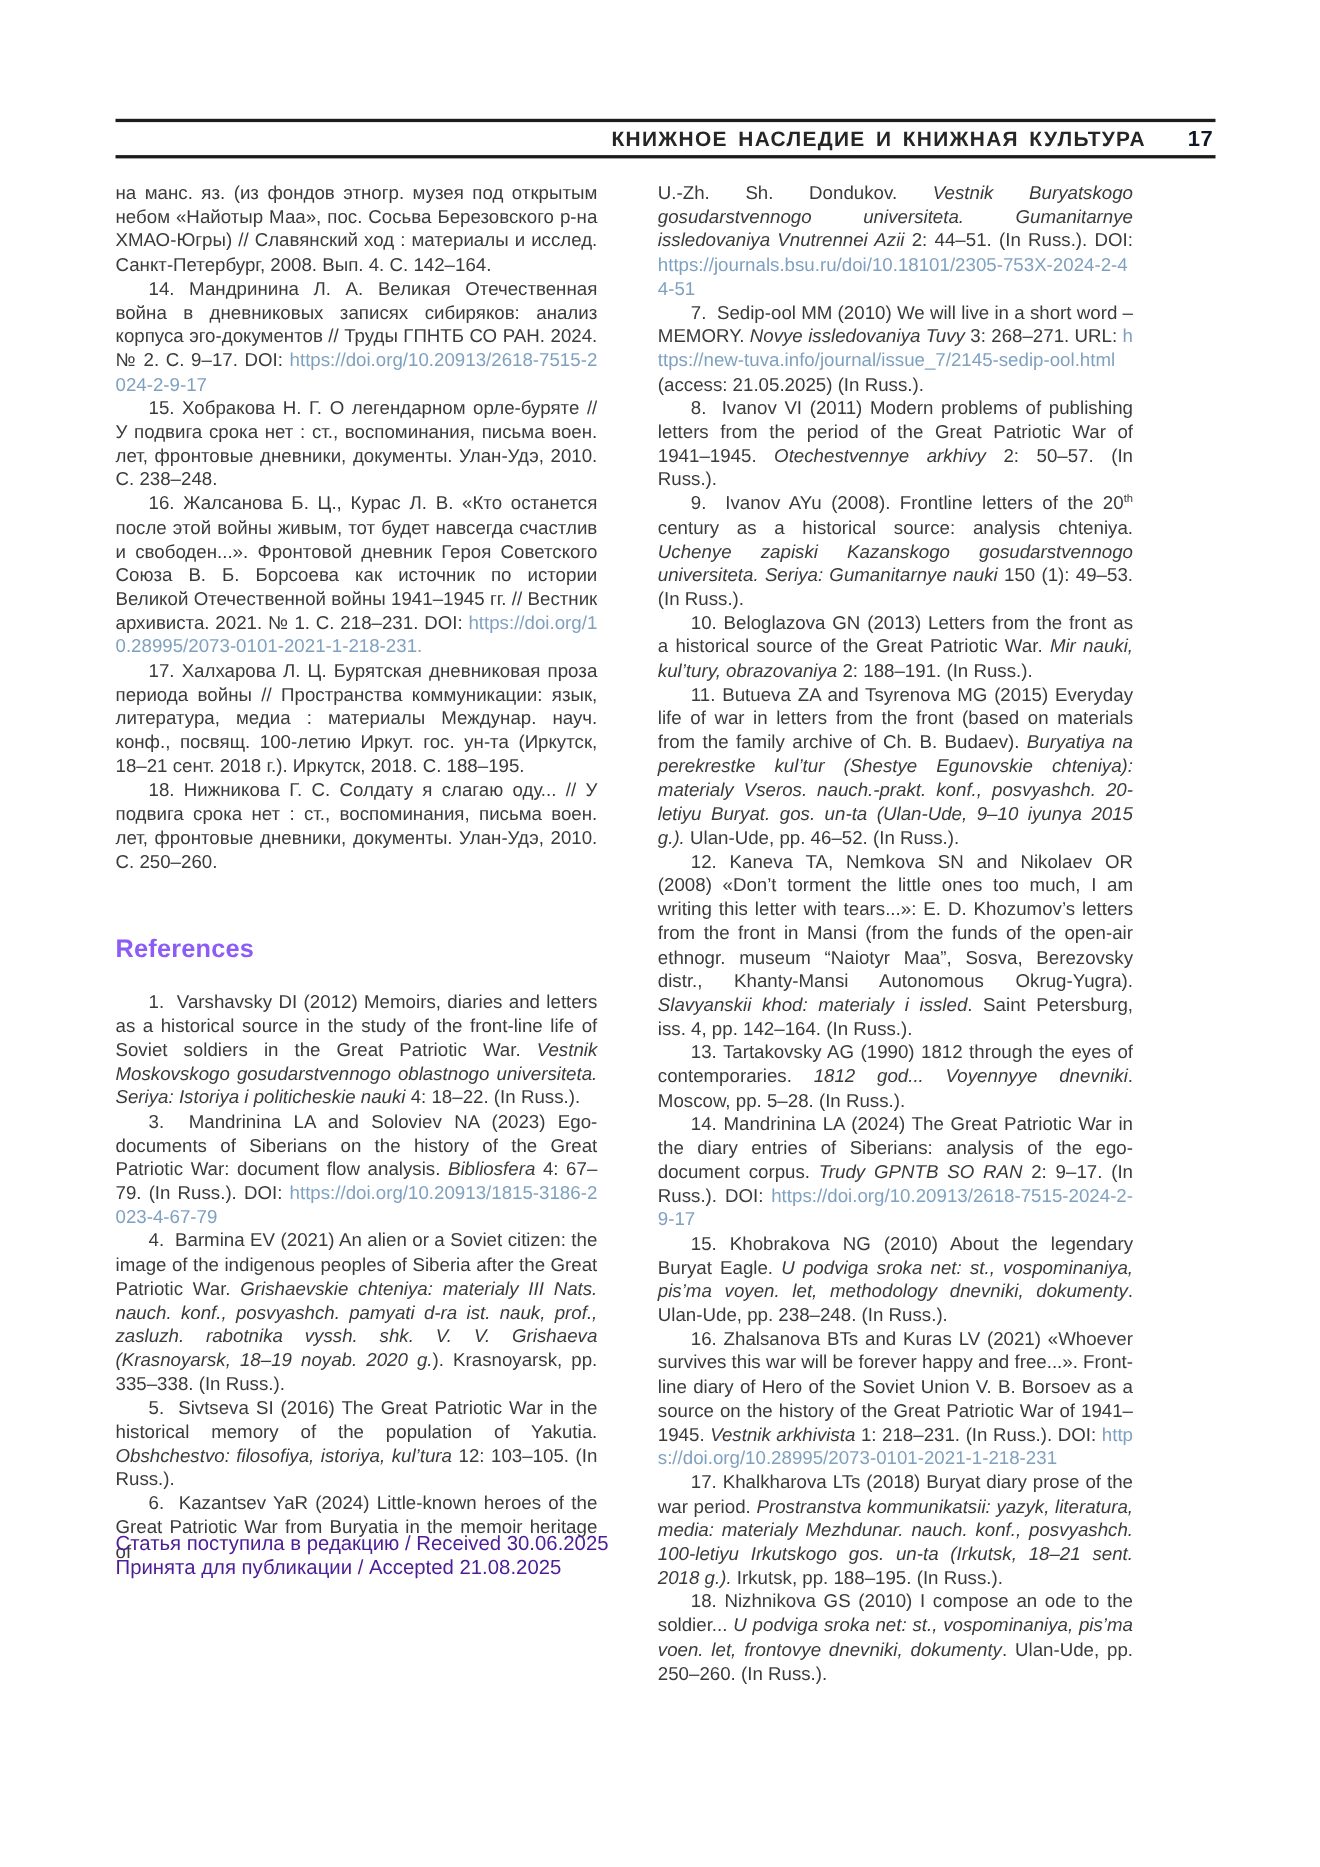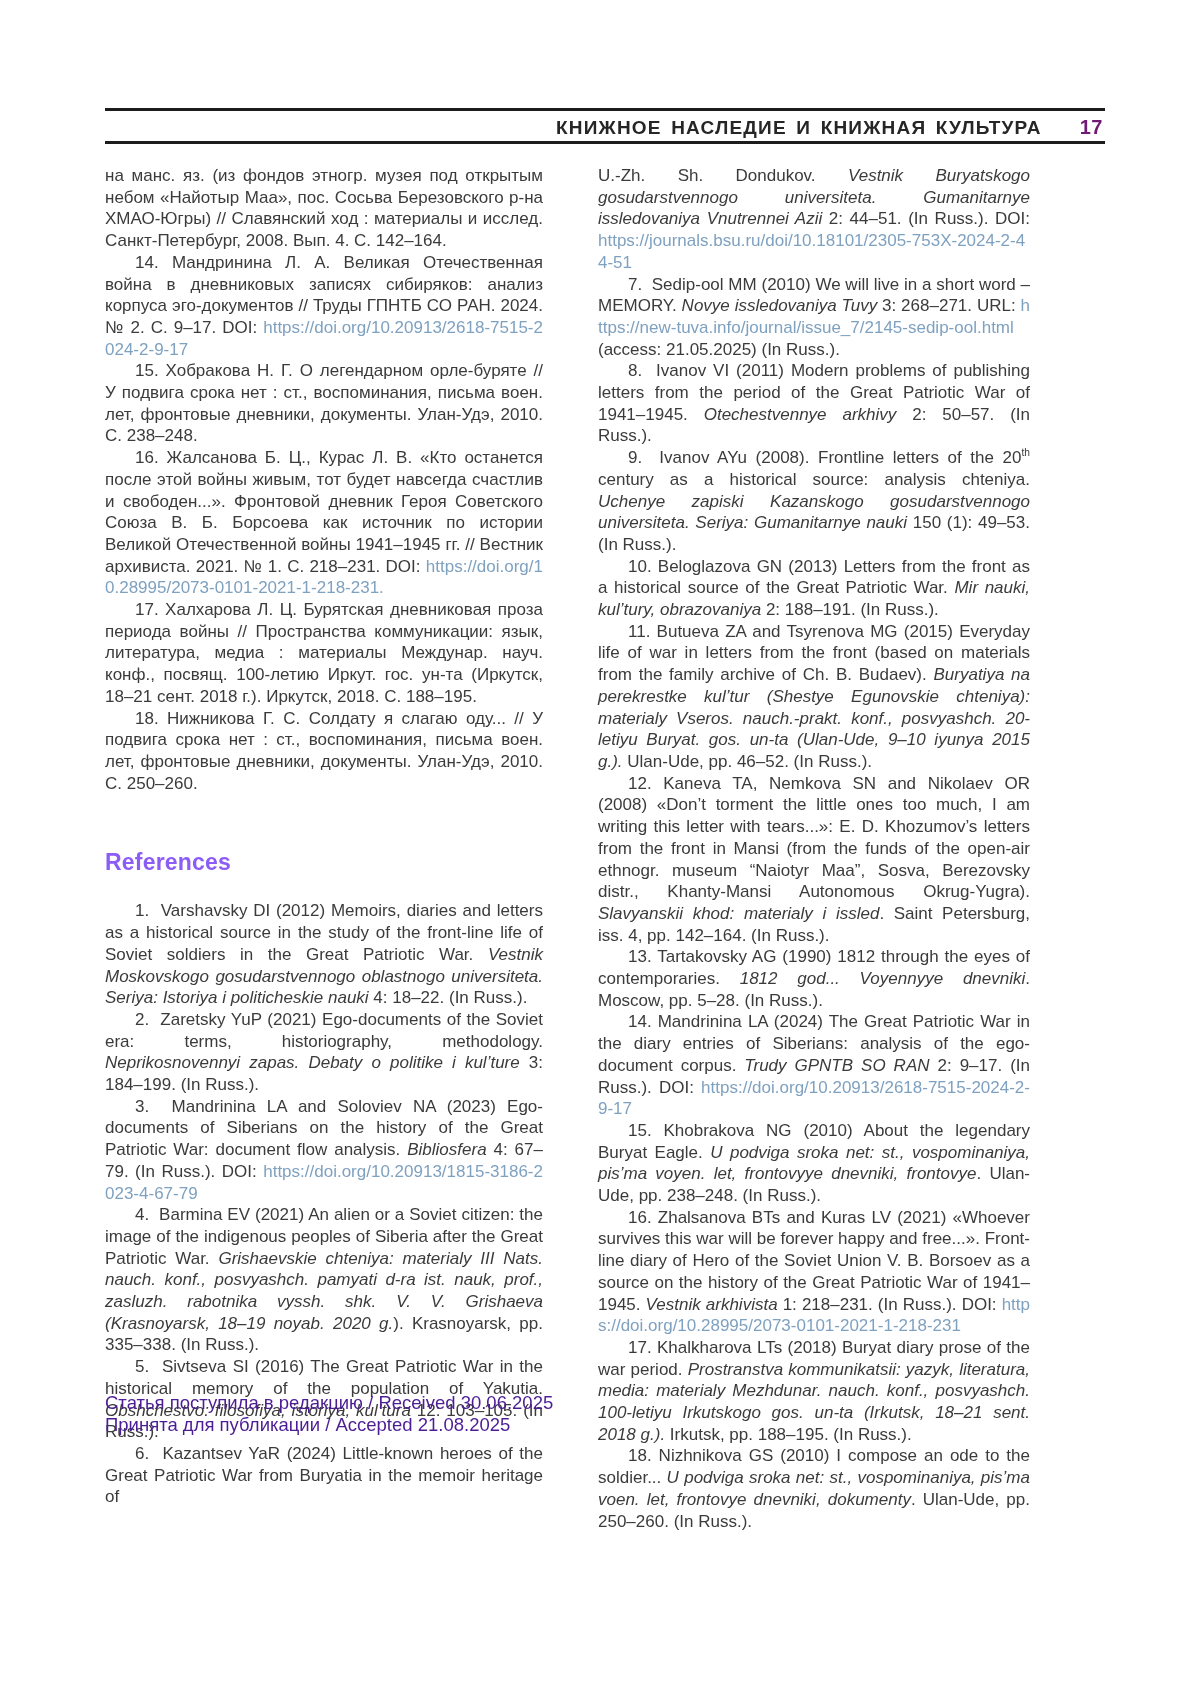--- a/index.html
+++ b/index.html
@@ -14,21 +14,21 @@
     border-top:3px solid var(--rule,#1c1c1c);
     border-bottom:3px solid var(--rule,#1c1c1c);
     display:flex;justify-content:flex-end;align-items:center;
     padding:5px 2px 2px 0;box-sizing:border-box;
   }
   .header-title{
     font-size:19px;font-weight:600;letter-spacing:1.2px;color:#262626;
     word-spacing:3px;
   }
   .header-page{
-    font-size:20px;font-weight:700;color:#701a75;margin-left:38px;letter-spacing:0.5px;
+    font-size:20px;font-weight:700;color:#0f172a;margin-left:38px;letter-spacing:0.5px;
   }
   .col{position:absolute;top:165px;}
   .col-left{left:105px;width:438px;}
   .col-right{left:598px;width:432px;}
   p.ref{
     margin:0;text-align:justify;
     font-size:17px;line-height:21.7px;
     text-indent:30px;
     color:var(--body,#3b3b3b);
   }
@@ -62,40 +62,39 @@
         <p class="ref cont"><span>на манс. яз. (из фондов этногр. музея под открытым небом «Найотыр Маа», пос. Сосьва Березовского р-на ХМАО-Югры) // Славянский ход : материалы и исслед. Санкт-Петербург, 2008. Вып. 4. С. 142–164.</span></p>
         <p class="ref"><span>14. Мандринина Л. А. Великая Отечественная война в дневниковых записях сибиряков: анализ корпуса эго-документов // Труды ГПНТБ СО РАН. 2024. № 2. С. 9–17. DOI: </span><a href="#" class="doi">https://doi.org/10.20913/2618-7515-2024-2-9-17</a></p>
         <p class="ref"><span>15. Хобракова Н. Г. О легендарном орле-буряте // У подвига срока нет : ст., воспоминания, письма воен. лет, фронтовые дневники, документы. Улан-Удэ, 2010. С. 238–248.</span></p>
         <p class="ref"><span>16. Жалсанова Б. Ц., Курас Л. В. «Кто останется после этой войны живым, тот будет навсегда счастлив и свободен...». Фронтовой дневник Героя Советского Союза В. Б. Борсоева как источник по истории Великой Отечественной войны 1941–1945 гг. // Вестник архивиста. 2021. № 1. С. 218–231. DOI: </span><a href="#" class="doi">https://doi.org/10.28995/2073-0101-2021-1-218-231.</a></p>
         <p class="ref"><span>17. Халхарова Л. Ц. Бурятская дневниковая проза периода войны // Пространства коммуникации: язык, литература, медиа : материалы Междунар. науч. конф., посвящ. 100-летию Иркут. гос. ун-та (Иркутск, 18–21 сент. 2018 г.). Иркутск, 2018. С. 188–195.</span></p>
         <p class="ref"><span>18. Нижникова Г. С. Солдату я слагаю оду... // У подвига срока нет : ст., воспоминания, письма воен. лет, фронтовые дневники, документы. Улан-Удэ, 2010. С. 250–260.</span></p>
       </div>
     <h2 class="refs-heading">References</h2>
     <div id="left-english">
         <p class="ref"><span>1.&nbsp;&nbsp;Varshavsky DI (2012) Memoirs, diaries and letters as a historical source in the study of the front-line life of Soviet soldiers in the Great Patriotic War. </span><i>Vestnik Moskovskogo gosudarstvennogo oblastnogo universiteta. Seriya: Istoriya i politicheskie nauki</i><span> 4: 18–22. (In Russ.).</span></p>
-        <p class="ref"><span>2.&nbsp;&nbsp;Zaretsky YuP (2021) Ego-documents of the Soviet era: terms, historiography, methodology. </span><i>Neprikosnovennyi zapas. Debaty o politike i kul’ture</i><span> 3: 184–199. (In Russ.).</span></p>
         <p class="ref"><span>3.&nbsp;&nbsp;Mandrinina LA and Soloviev NA (2023) Ego-documents of Siberians on the history of the Great Patriotic War: document flow analysis. </span><i>Bibliosfera</i><span> 4: 67–79. (In Russ.). DOI: </span><a href="#" class="doi">https://doi.org/10.20913/1815-3186-2023-4-67-79</a></p>
         <p class="ref"><span>4.&nbsp;&nbsp;Barmina EV (2021) An alien or a Soviet citizen: the image of the indigenous peoples of Siberia after the Great Patriotic War. </span><i>Grishaevskie chteniya: materialy III Nats. nauch. konf., posvyashch. pamyati d-ra ist. nauk, prof., zasluzh. rabotnika vyssh. shk. V. V. Grishaeva (Krasnoyarsk, 18–19 noyab. 2020 g.</i><span>). Krasnoyarsk, pp. 335–338. (In Russ.).</span></p>
         <p class="ref"><span>5.&nbsp;&nbsp;Sivtseva SI (2016) The Great Patriotic War in the historical memory of the population of Yakutia. </span><i>Obshchestvo: filosofiya, istoriya, kul’tura</i><span> 12: 103–105. (In Russ.).</span></p>
         <p class="ref"><span>6.&nbsp;&nbsp;Kazantsev YaR (2024) Little-known heroes of the Great Patriotic War from Buryatia in the memoir heritage of</span></p>
       </div>
   </div>
 
   <div class="col col-right">
     <div id="right-refs">
         <p class="ref cont"><span>U.-Zh. Sh. Dondukov. </span><i>Vestnik Buryatskogo gosudarstvennogo universiteta. Gumanitarnye issledovaniya Vnutrennei Azii</i><span> 2: 44–51. (In Russ.). DOI: </span><a href="#" class="doi">https://journals.bsu.ru/doi/10.18101/2305-753X-2024-2-44-51</a></p>
         <p class="ref"><span>7.&nbsp;&nbsp;Sedip-ool MM (2010) We will live in a short word – MEMORY. </span><i>Novye issledovaniya Tuvy</i><span> 3: 268–271. URL: </span><a href="#" class="doi">https://new-tuva.info/journal/issue_7/2145-sedip-ool.html</a><span> (access: 21.05.2025) (In Russ.).</span></p>
         <p class="ref"><span>8.&nbsp;&nbsp;Ivanov VI (2011) Modern problems of publishing letters from the period of the Great Patriotic War of 1941–1945. </span><i>Otechestvennye arkhivy</i><span> 2: 50–57. (In Russ.).</span></p>
         <p class="ref"><span>9.&nbsp;&nbsp;Ivanov AYu (2008). Frontline letters of the 20</span><sup>th</sup><span> century as a historical source: analysis chteniya. </span><i>Uchenye zapiski Kazanskogo gosudarstvennogo universiteta. Seriya: Gumanitarnye nauki</i><span> 150 (1): 49–53. (In Russ.).</span></p>
         <p class="ref"><span>10. Beloglazova GN (2013) Letters from the front as a historical source of the Great Patriotic War. </span><i>Mir nauki, kul’tury, obrazovaniya</i><span> 2: 188–191. (In Russ.).</span></p>
         <p class="ref"><span>11. Butueva ZA and Tsyrenova MG (2015) Everyday life of war in letters from the front (based on materials from the family archive of Ch. B. Budaev). </span><i>Buryatiya na perekrestke kul’tur (Shestye Egunovskie chteniya): materialy Vseros. nauch.-prakt. konf., posvyashch. 20-letiyu Buryat. gos. un-ta (Ulan-Ude, 9–10 iyunya 2015 g.).</i><span> Ulan-Ude, pp. 46–52. (In Russ.).</span></p>
         <p class="ref"><span>12. Kaneva TA, Nemkova SN and Nikolaev OR (2008) «Don’t torment the little ones too much, I am writing this letter with tears...»: E. D. Khozumov’s letters from the front in Mansi (from the funds of the open-air ethnogr. museum “Naiotyr Maa”, Sosva, Berezovsky distr., Khanty-Mansi Autonomous Okrug-Yugra). </span><i>Slavyanskii khod: materialy i issled</i><span>. Saint Petersburg, iss. 4, pp. 142–164. (In Russ.).</span></p>
         <p class="ref"><span>13. Tartakovsky AG (1990) 1812 through the eyes of contemporaries. </span><i>1812 god... Voyennyye dnevniki</i><span>. Moscow, pp. 5–28. (In Russ.).</span></p>
         <p class="ref"><span>14. Mandrinina LA (2024) The Great Patriotic War in the diary entries of Siberians: analysis of the ego-document corpus. </span><i>Trudy GPNTB SO RAN</i><span> 2: 9–17. (In Russ.). DOI: </span><a href="#" class="doi">https://doi.org/10.20913/2618-7515-2024-2-9-17</a></p>
-        <p class="ref"><span>15. Khobrakova NG (2010) About the legendary Buryat Eagle. </span><i>U podviga sroka net: st., vospominaniya, pis’ma voyen. let, frontovyye dnevniki, frontovye</i><span>. Ulan-Ude, pp. 238–248. (In Russ.).</span></p>
+        <p class="ref"><span>15. Khobrakova NG (2010) About the legendary Buryat Eagle. </span><i>U podviga sroka net: st., vospominaniya, pis’ma voyen. let, methodology dnevniki, dokumenty</i><span>. Ulan-Ude, pp. 238–248. (In Russ.).</span></p>
         <p class="ref"><span>16. Zhalsanova BTs and Kuras LV (2021) «Whoever survives this war will be forever happy and free...». Front-line diary of Hero of the Soviet Union V. B. Borsoev as a source on the history of the Great Patriotic War of 1941–1945. </span><i>Vestnik arkhivista</i><span> 1: 218–231. (In Russ.). DOI: </span><a href="#" class="doi">https://doi.org/10.28995/2073-0101-2021-1-218-231</a></p>
         <p class="ref"><span>17. Khalkharova LTs (2018) Buryat diary prose of the war period. </span><i>Prostranstva kommunikatsii: yazyk, literatura, media: materialy Mezhdunar. nauch. konf., posvyashch. 100-letiyu Irkutskogo gos. un-ta (Irkutsk, 18–21 sent. 2018 g.).</i><span> Irkutsk, pp. 188–195. (In Russ.).</span></p>
         <p class="ref"><span>18. Nizhnikova GS (2010) I compose an ode to the soldier... </span><i>U podviga sroka net: st., vospominaniya, pis’ma voen. let, frontovye dnevniki, dokumenty</i><span>. Ulan-Ude, pp. 250–260. (In Russ.).</span></p>
       </div>
   </div>
 
   <div class="footer">
     <div>Статья поступила в редакцию / Received 30.06.2025</div>
     <div>Принята для публикации / Accepted 21.08.2025</div>
   </div>

